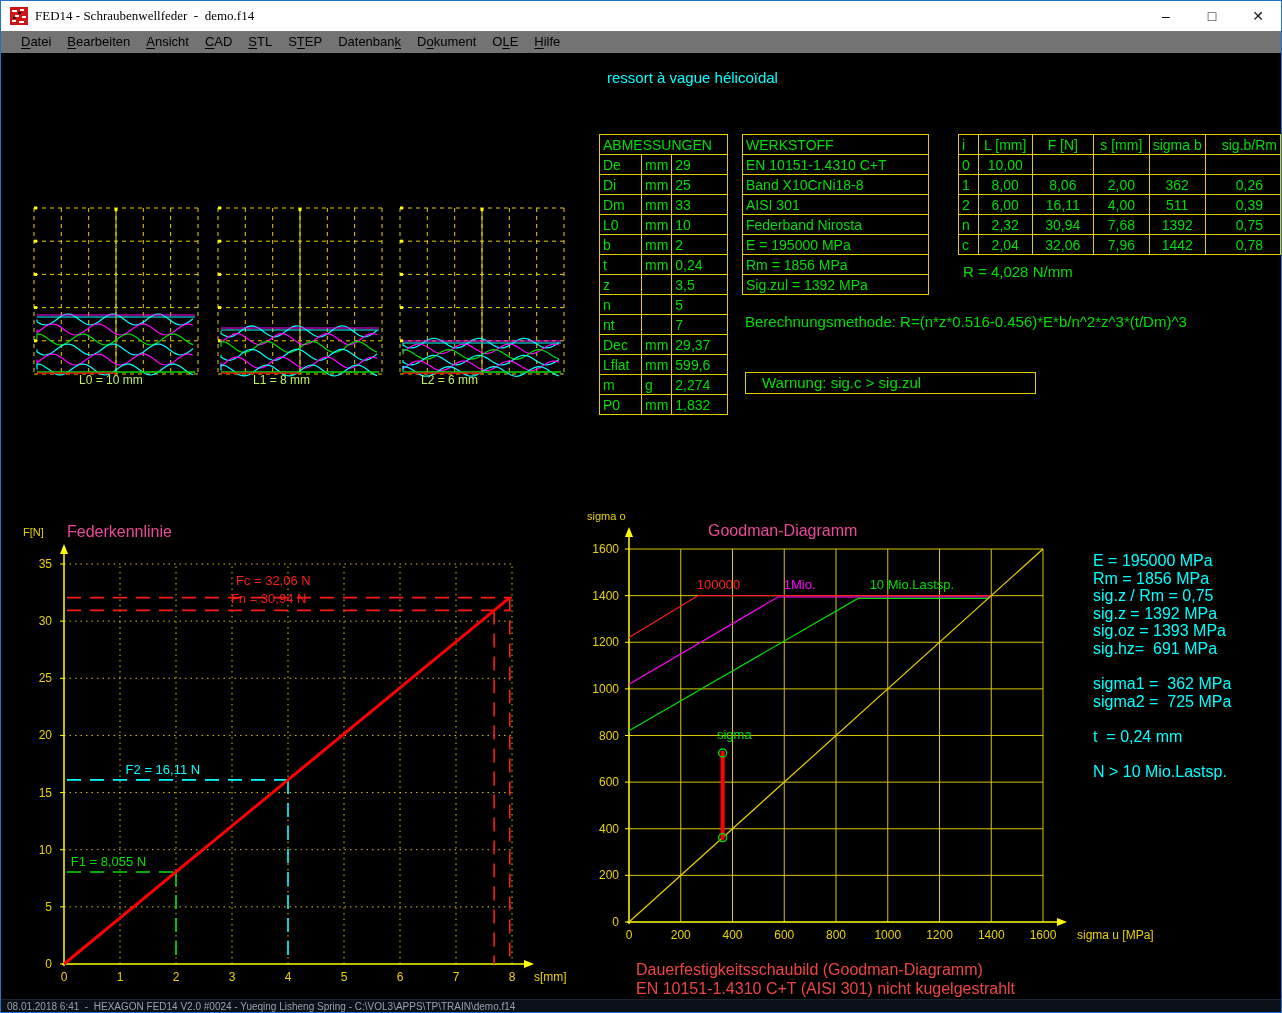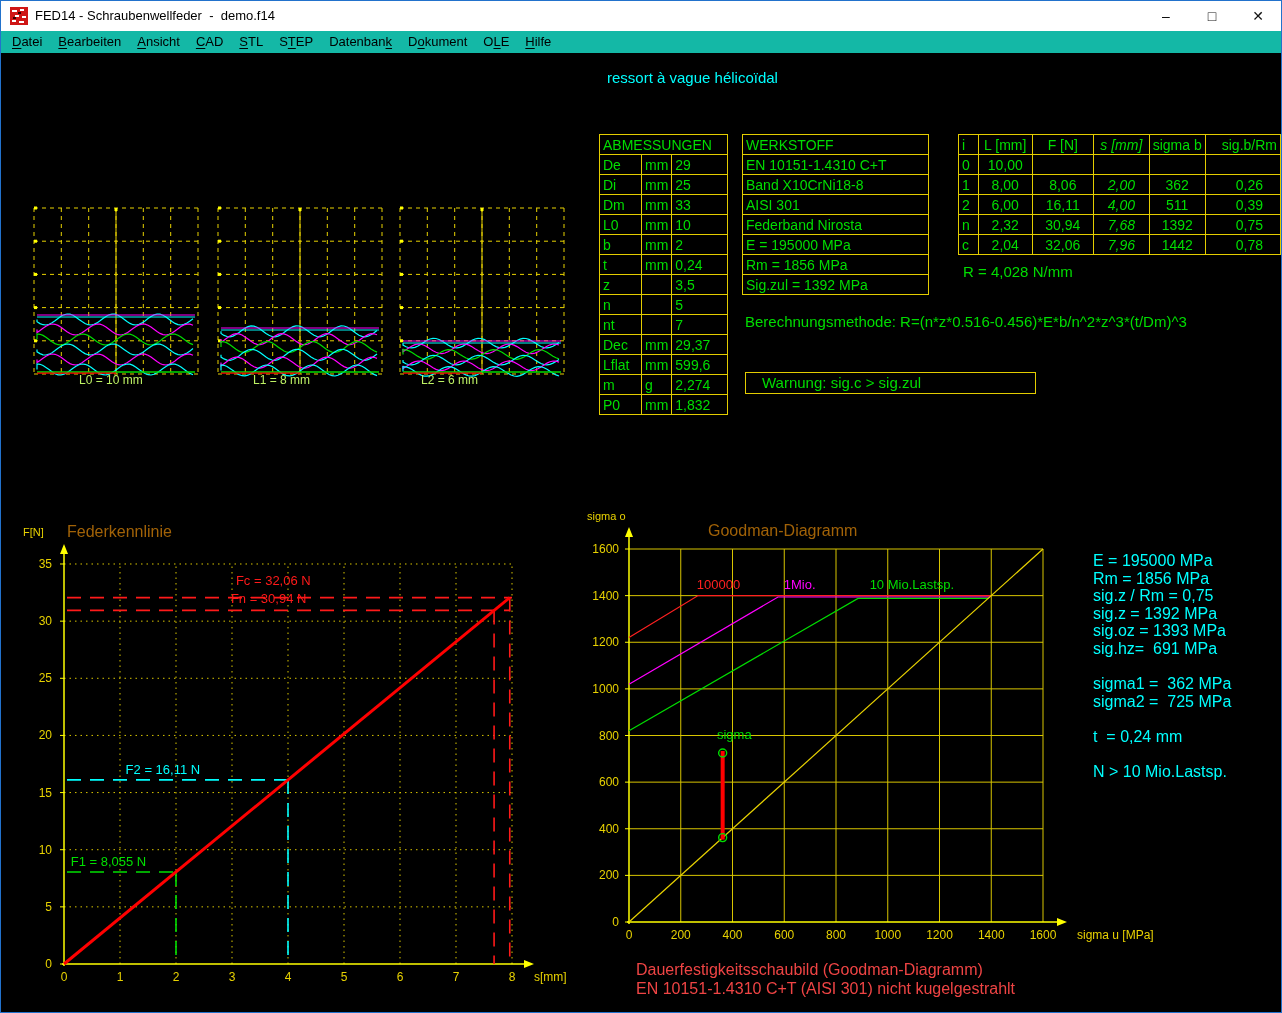--- a/index.html
+++ b/index.html
@@ -1,48 +1,48 @@
 <!DOCTYPE html>
 <html><head>
 <meta charset="utf-8">
 <style>
   *{margin:0;padding:0;box-sizing:border-box;}
   html,body{background:#444;}
   body{font-family:"Liberation Sans",sans-serif;}
   .win{position:relative;width:1282px;height:1013px;background:#000;border:1px solid #2272cc;overflow:hidden;}
   .titlebar{position:absolute;left:0;top:0;width:100%;height:30px;background:#ffffff;}
   .appicon{position:absolute;left:9px;top:6px;}
-  .title{position:absolute;left:34px;top:7px;font-size:13px;color:#000;white-space:pre;}
+  .title{position:absolute;left:34px;top:7px;font-size:13px;color:#000;white-space:pre;font-family:Liberation Serif, serif;}
   .wctrls{position:absolute;right:0;top:0;height:30px;display:flex;}
   .wbtn{width:46px;height:30px;line-height:30px;text-align:center;font-size:14px;color:#111;cursor:default;}
-  .menubar{position:absolute;left:0;top:30px;width:100%;height:22px;background:#14b8a6;display:flex;padding-left:3px;}
+  .menubar{position:absolute;left:0;top:30px;width:100%;height:22px;background:#737373;display:flex;padding-left:12px;}
   .mi{padding:0 8px;font-size:13px;line-height:21px;color:#000;cursor:default;}
   .ul{text-decoration:underline;text-underline-offset:2px;}
   .client{position:absolute;left:0;top:52px;width:1280px;height:720px;background:#000;}
   .client>*{position:absolute;}
   .heading{left:606px;top:16px;color:#00ffff;font-size:15px;}
   .spring{top:155px;width:164px;height:166px;overflow:visible;}
   .slabel{top:320px;color:#bef264;font-size:12px;}
   .gtab{border-collapse:collapse;color:#00dd00;font-size:14px;table-layout:fixed;}
   .gtab td,.gtab th{border:1px solid #e3cc00;height:20px;padding:0 3px;font-weight:normal;white-space:nowrap;overflow:hidden;}
   .ab td:nth-child(1){width:42px;}
   .ab td:nth-child(2){width:28px;}
   .ab td:nth-child(3){width:56px;}
   .wk td{width:186px;}
   .res th,.res td{text-align:center;}
   .res th:nth-child(1),.res td:nth-child(1){width:20px;text-align:left;}
   .res th:nth-child(2),.res td:nth-child(2){width:54px;}
   .res th:nth-child(3),.res td:nth-child(3){width:62px;}
-  .res th:nth-child(4),.res td:nth-child(4){width:56px;font-style:italic;}
+  .res th:nth-child(4),.res td:nth-child(4){width:56px;}
   .res th:nth-child(5),.res td:nth-child(5){width:54px;}
   .res th:nth-child(6),.res td:nth-child(6){width:56px;padding-left:16px;}
   .gtext{color:#00dd00;font-size:15px;white-space:pre;}
   .warnbox{left:744px;top:319px;width:291px;height:22px;border:1px solid #e3cc00;color:#00dd00;font-size:15px;line-height:20px;padding-left:16px;}
   .ylab{color:#e8d200;font-size:11px;}
-  .ctitle{color:#a16207;font-size:16px;}
+  .ctitle{color:#ec4899;font-size:16px;}
   .chart{overflow:visible;}
   .tickt{fill:#e8d200;font-size:12px;font-family:"Liberation Sans",sans-serif;}
   .clabel{font-size:13px;font-family:"Liberation Sans",sans-serif;}
   .sidebar{left:1092px;top:499px;color:#00ffff;font-size:16px;line-height:17.6px;white-space:pre;}
   .footer{left:590px;top:908px;color:#ef4444;font-size:16px;line-height:18.5px;margin-left:45px;}
   .statusbar{position:absolute;left:0;top:998px;width:100%;height:15px;background:#0b0f16;border-top:1px solid #1a2430;color:#96a0ae;font-size:10px;line-height:13px;padding-left:6px;white-space:pre;}
 </style>
 </head>
 <body>
 
@@ -471,13 +471,14 @@
       </svg>
 
     <div class="sidebar"><div>E = 195000 MPa</div><div>Rm = 1856 MPa</div><div>sig.z / Rm = 0,75</div><div>sig.z = 1392 MPa</div><div>sig.oz = 1393 MPa</div><div>sig.hz=  691 MPa</div><div>&nbsp;</div><div>sigma1 =  362 MPa</div><div>sigma2 =  725 MPa</div><div>&nbsp;</div><div>t  = 0,24 mm</div><div>&nbsp;</div><div>N &gt; 10 Mio.Lastsp.</div></div>
 
     <div class="footer">
       <div>Dauerfestigkeitsschaubild (Goodman-Diagramm)</div>
       <div>EN 10151-1.4310 C+T (AISI 301) nicht kugelgestrahlt</div>
     </div>
   </div>
 
+  <div class="statusbar">08.01.2018 6:41  -  HEXAGON FED14 V2.0 #0024 - Yueqing Lisheng Spring - C:\VOL3\APPS\TP\TRAIN\demo.f14</div>
 </div>
 
 </body></html>

